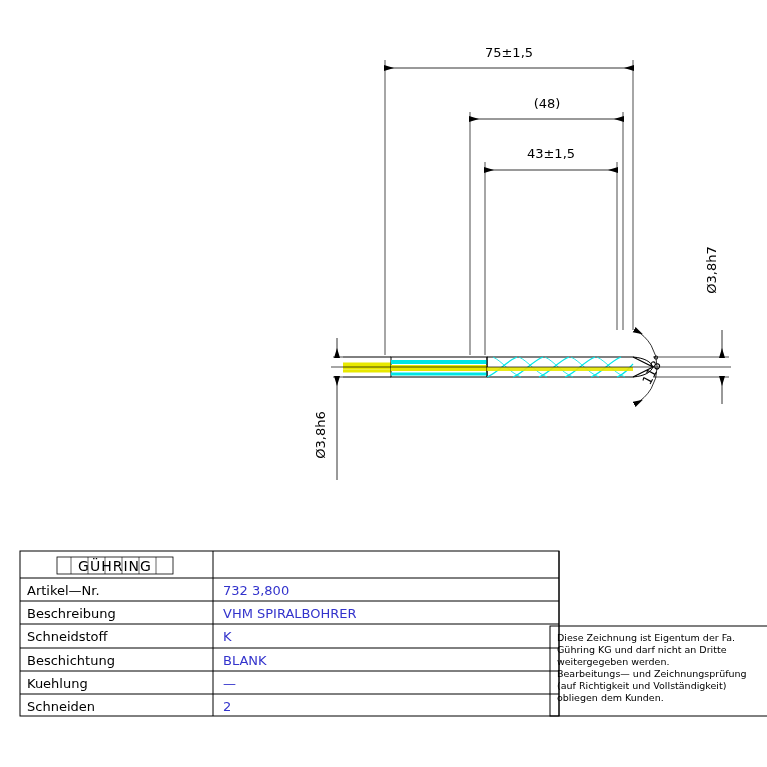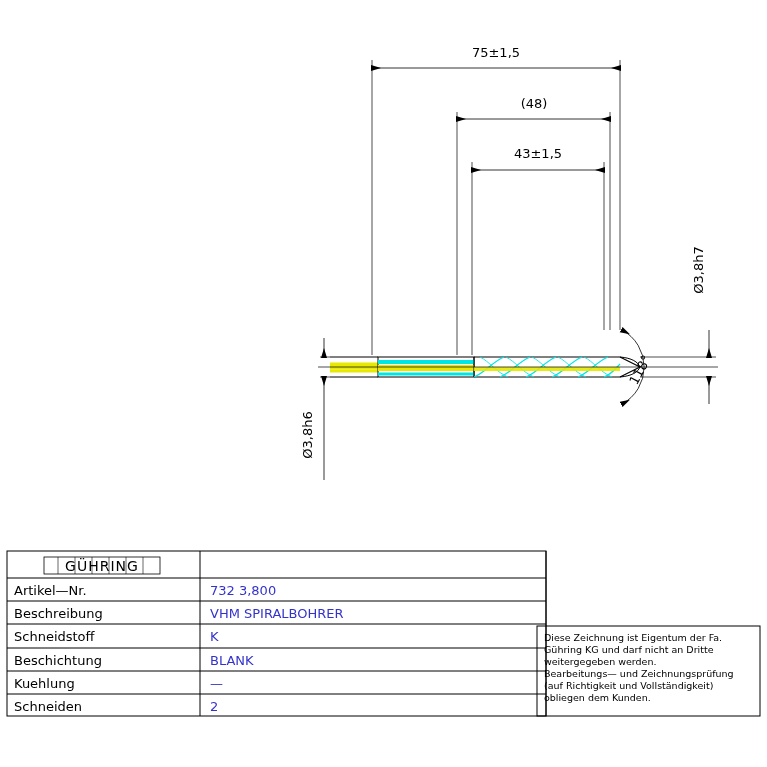--- a/index.html
+++ b/index.html
@@ -3,21 +3,21 @@
 <meta charset="utf-8">
 <style>
   html,body{margin:0;padding:0;}
   body{
     width:767px;height:767px;
     background:#ffffff;
     font-family:"DejaVu Sans", sans-serif;
     overflow:hidden;
     position:relative;
   }
-  #stage{position:absolute;left:0;top:0;width:712px;height:767px;padding-left:8px;}
+  #stage{position:absolute;left:13px;top:0;width:712px;height:767px;padding-left:8px;}
   svg{position:absolute;left:0;top:0;}
   .dimtxt{font-family:"DejaVu Sans", sans-serif;font-size:13px;fill:#000;}
   .tbl-txt{font-family:"DejaVu Sans", sans-serif;font-size:13px;fill:#000;}
   .tbl-val{font-family:"DejaVu Sans", sans-serif;font-size:13px;fill:#3333cc;}
   .note-txt{font-family:"DejaVu Sans", sans-serif;font-size:9.5px;fill:#000;}
   .logo-txt{font-family:"DejaVu Sans", sans-serif;font-size:14px;fill:#000;letter-spacing:1px;}
 </style>
 </head>
 <body>
 

